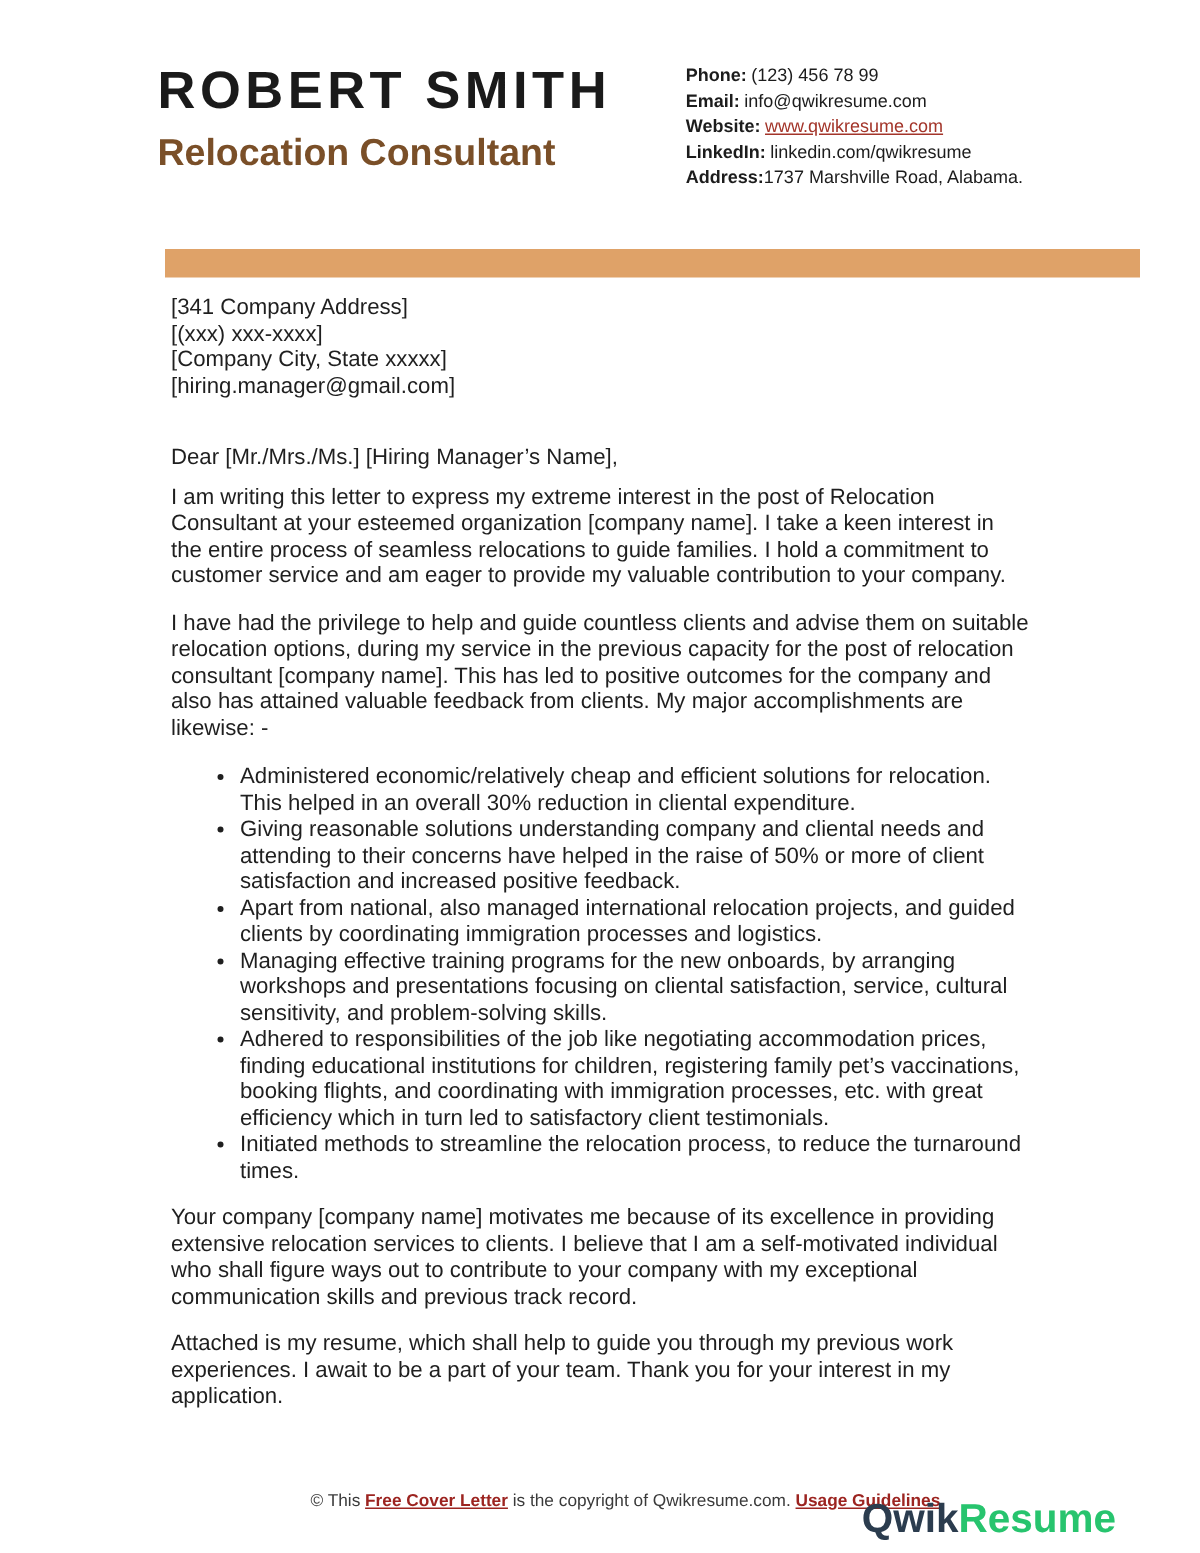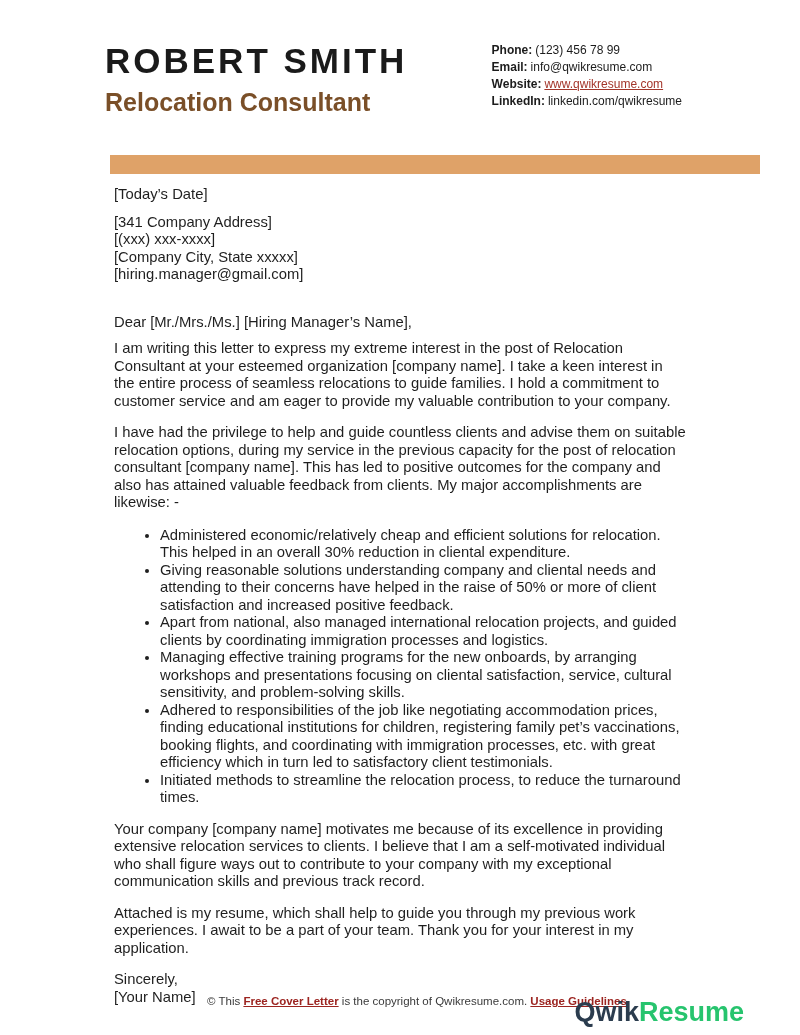--- a/index.html
+++ b/index.html
@@ -117,27 +117,29 @@
       </div>
       <div class="contact-line">
         <span class="clabel">Email:</span><span>info@qwikresume.com</span>
       </div>
       <div class="contact-line">
         <span class="clabel">Website:</span><a class="link">www.qwikresume.com</a>
       </div>
       <div class="contact-line">
         <span class="clabel">LinkedIn:</span><span>linkedin.com/qwikresume</span>
       </div>
+      <div class="contact-line">
+        <span class="clabel tight">Address:</span><span>1737 Marshville Road, Alabama.</span>
+      </div>
     </div>
   </header>
 
   <div class="accent-bar"></div>
 
   <main class="letter">
-    <p class="date-line">[Today’s Date]</p>
 
     <div class="addr">
       <p>[341 Company Address]</p>
       <p>[(xxx) xxx-xxxx]</p>
       <p>[Company City, State xxxxx]</p>
       <p>[hiring.manager@gmail.com]</p>
     </div>
 
     <p class="salutation">Dear [Mr./Mrs./Ms.] [Hiring Manager’s Name],</p>
 
@@ -149,24 +151,20 @@
       <li>Giving reasonable solutions understanding company and cliental needs and attending to their concerns have helped in the raise of 50% or more of client satisfaction and increased positive feedback.</li>
       <li>Apart from national, also managed international relocation projects, and guided clients by coordinating immigration processes and logistics.</li>
       <li>Managing effective training programs for the new onboards, by arranging workshops and presentations focusing on cliental satisfaction, service, cultural sensitivity, and problem-solving skills.</li>
       <li>Adhered to responsibilities of the job like negotiating accommodation prices, finding educational institutions for children, registering family pet’s vaccinations, booking flights, and coordinating with immigration processes, etc. with great efficiency which in turn led to satisfactory client testimonials.</li>
       <li>Initiated methods to streamline the relocation process, to reduce the turnaround times.</li>
     </ul>
 
     <p class="para">Your company [company name] motivates me because of its excellence in providing extensive relocation services to clients. I believe that I am a self-motivated individual who shall figure ways out to contribute to your company with my exceptional communication skills and previous track record.</p>
     <p class="para">Attached is my resume, which shall help to guide you through my previous work experiences. I await to be a part of your team. Thank you for your interest in my application.</p>
 
-    <div class="signoff">
-      <p>Sincerely,</p>
-      <p>[Your Name]</p>
-    </div>
   </main>
 
   <footer class="footer">
     <div class="copyright">
       <span>© This </span><a class="flink">Free Cover Letter</a><span> is the copyright of Qwikresume.com. </span><a class="flink">Usage Guidelines</a>
     </div>
     <div class="logo">
       <span class="logo-qwik">Qwik</span><span class="logo-resume">Resume</span>
     </div>
   </footer>

